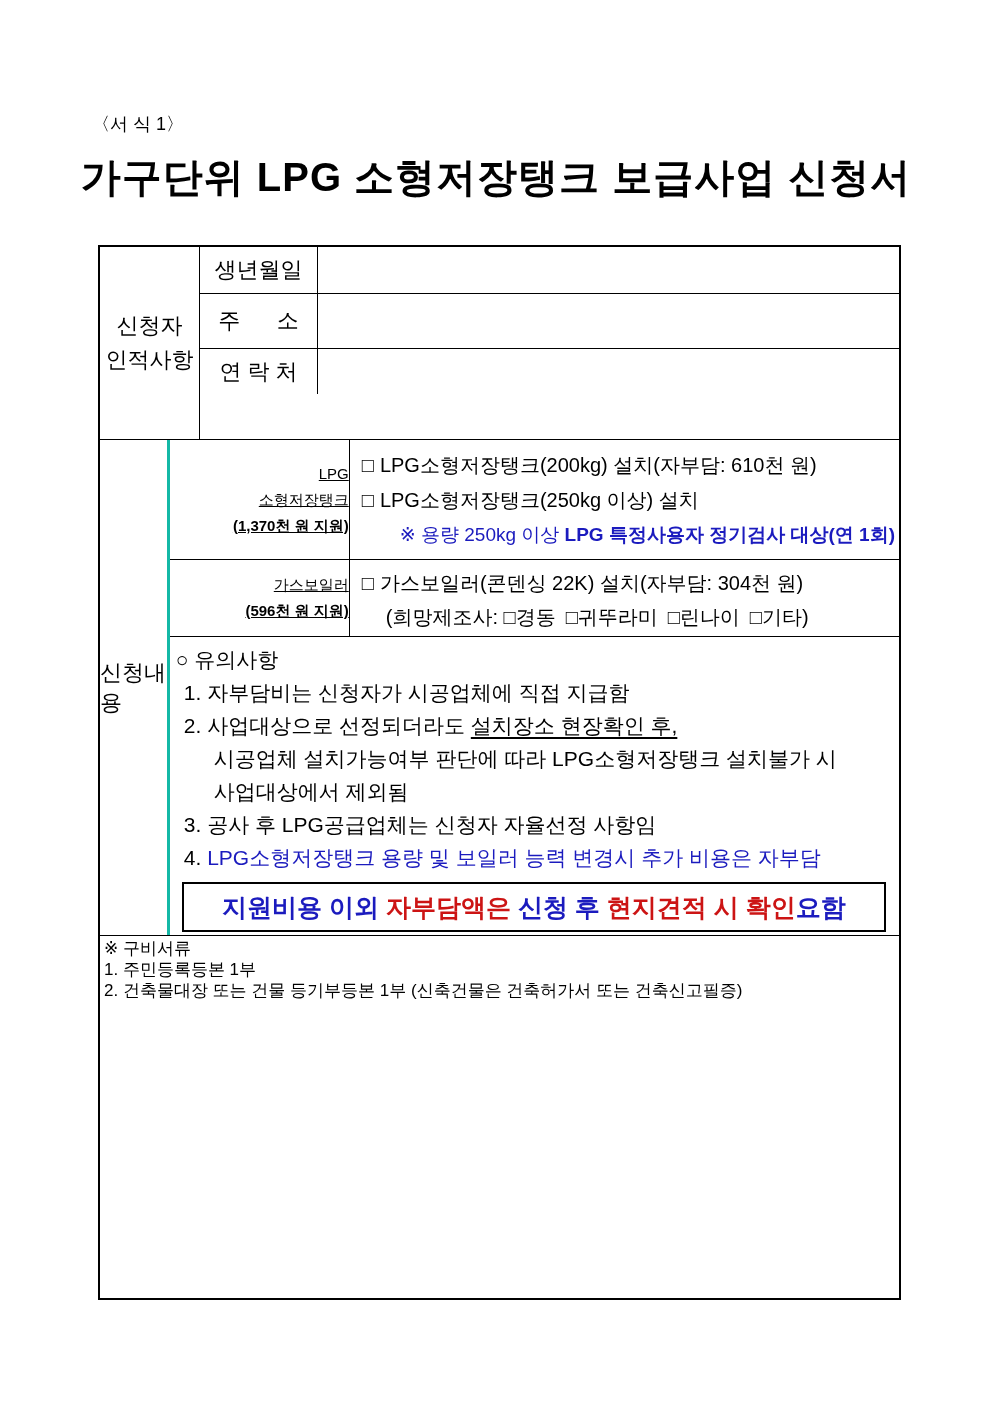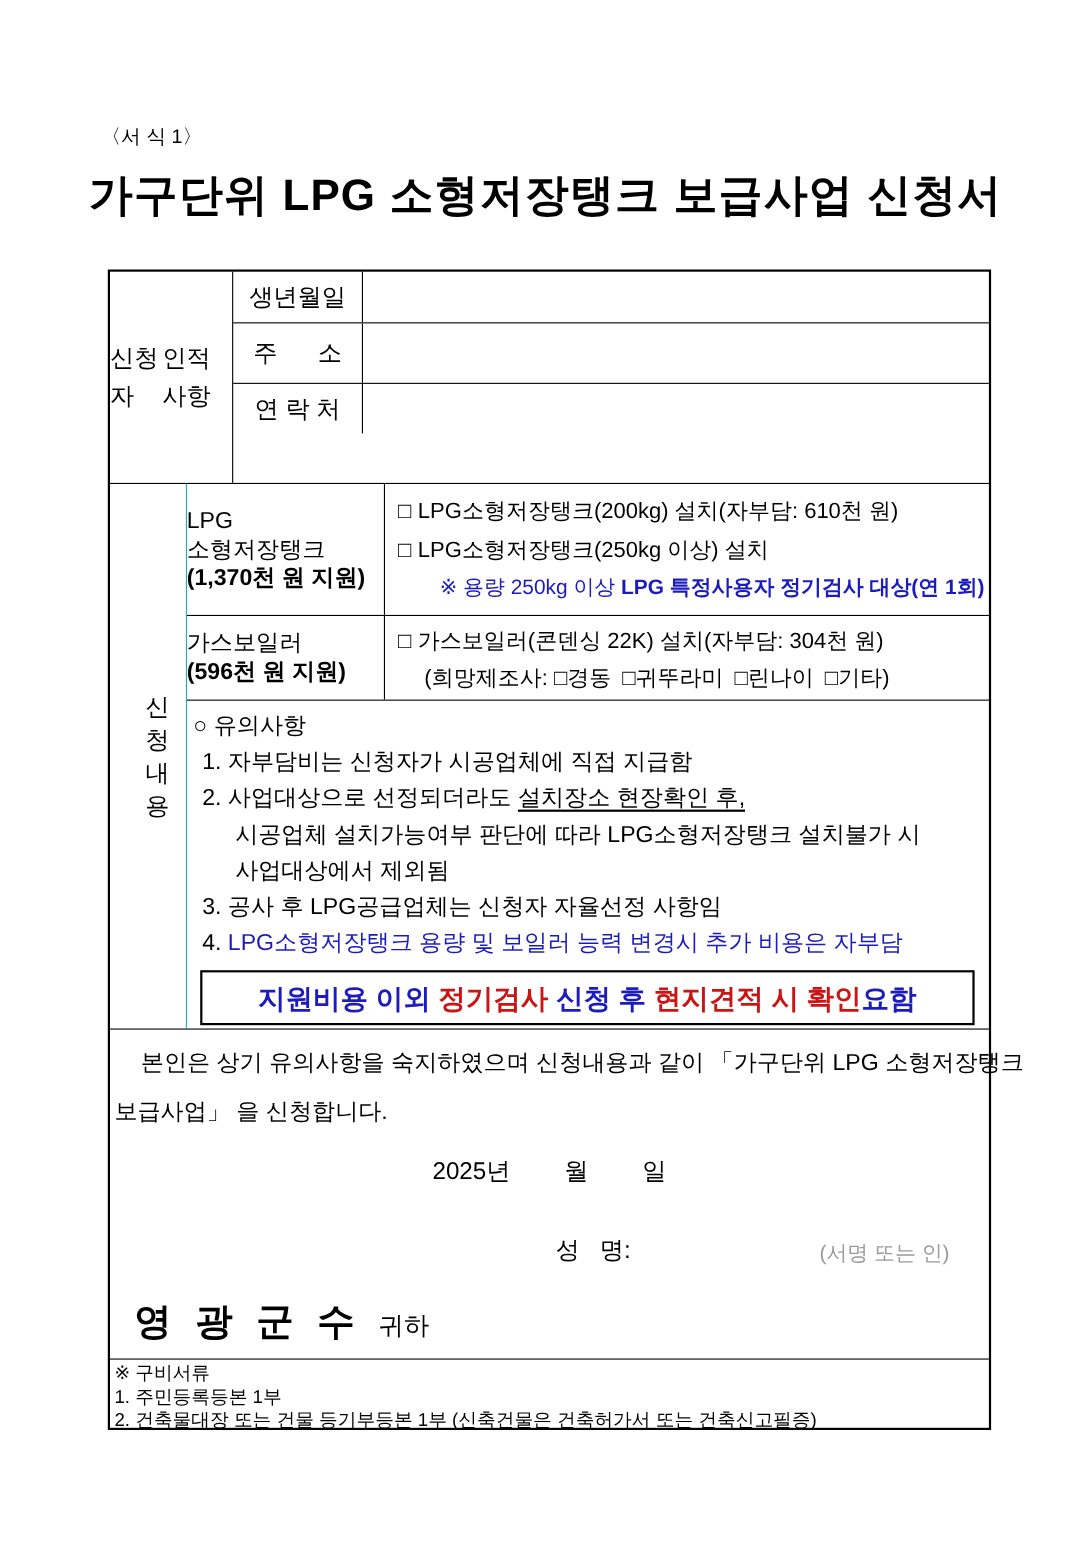--- a/index.html
+++ b/index.html
@@ -20,22 +20,22 @@
   .main-table {
     position:absolute; left:98px; top:245px; width:803px; height:1055px;
     border:2px solid #000;
   }
   .section { display:flex; width:100%; }
   .bt { border-top:1px solid #000; }
 
   
   .secA { height:192px; }
   .secA-left {
-    width:112px; border-right:1px solid #000;
-    display:flex; flex-direction:row; justify-content:center; align-items:center;
+    width:100px; border-right:1px solid #000;
+    display:flex; flex-direction:column; justify-content:center; align-items:center;
     font-size:22px; line-height:34px;
   }
   .secA-right { flex:1; display:flex; flex-direction:column; }
   .rowA { display:flex; border-bottom:1px solid #000; }
   .rowA:last-child { border-bottom:none; }
   .rowA .label {
     width:118px; border-right:1px solid #000;
     display:flex; align-items:center; justify-content:center;
     font-size:22px;
   }
@@ -43,29 +43,29 @@
   .rowA .value-fixed { width:197px; border-right:1px solid #000; }
   .rowA .label2 {
     width:118px; border-right:1px solid #000;
     display:flex; align-items:center; justify-content:center; font-size:21px;
   }
   .h45 { height:45px; } .h47 { height:47px; } .h55 { height:55px; } .h45b { height:45px; }
 
   
   .secB { height:496px; }
   .secB-left {
-    width:112px; border-right:1px solid #14b8a6;
-    display:flex; align-items:center; justify-content:center; font-size:22px;margin-left:32px;
+    width:112px; border-right:3px solid #14b8a6;
+    display:flex; align-items:center; justify-content:center; font-size:22px;
   }
   .secB-right { flex:1; display:flex; flex-direction:column; }
   .rowB { display:flex; border-bottom:1px solid #000; }
   .rowB .blabel {
     width:180px; border-right:1px solid #000;
-    display:flex; flex-direction:column; justify-content:center; align-items:flex-start;
-    text-align:center; font-size:21px; line-height:26px;
+    display:flex; flex-direction:column; justify-content:center; align-items:flex-end;
+    text-align:center; font-size:15px; line-height:26px;text-decoration:underline;
   }
   .rowB .bcontent { flex:1; padding:8px 4px 0 12px; }
   .row-lpg { height:120px; }
   .row-boiler { height:77px; }
   .row-boiler .bcontent { padding-top:6px; }
   .opt-line { font-size:20px; line-height:35px; white-space:nowrap; }
   .chk { display:inline-block; margin-right:6px; }
   .bold { font-weight:bold; }
   .blue { color:#1b1bbe; }
   .red { color:#cc1414; }
@@ -173,41 +173,27 @@
         <div class="notice-line ind1">
           <span>2. 사업대상으로 선정되더라도 </span><span class="ul">설치장소 현장확인 후,</span>
         </div>
         <div class="notice-line ind2">시공업체 설치가능여부 판단에 따라 LPG소형저장탱크 설치불가 시</div>
         <div class="notice-line ind2">사업대상에서 제외됨</div>
         <div class="notice-line ind1">3. 공사 후 LPG공급업체는 신청자 자율선정 사항임</div>
         <div class="notice-line ind1">
           <span>4. </span><span class="blue">LPG소형저장탱크 용량 및 보일러 능력 변경시 추가 비용은 자부담</span>
         </div>
         <div class="highlight-box">
-          <span class="blue">지원비용 이외 </span><span class="red">정기검사</span><span class="blue"> 신청 후 </span><span class="red">현지견적 시 확인</span><span class="blue">요함</span>
+          <span class="blue">지원비용 이외 </span><span class="red">자부담액은</span><span class="blue"> 신청 후 </span><span class="red">현지견적 시 확인</span><span class="blue">요함</span>
         </div>
       </div>
 
     </div>
   </div>
 
-  <div class="section secC bt">
-    <div class="decl-line1">본인은 상기 유의사항을 숙지하였으며 신청내용과 같이 「가구단위 LPG 소형저장탱크</div>
-    <div class="decl-line2">보급사업」 을 신청합니다.</div>
-    <div class="date-line pre">2025년        월        일</div>
-    <div class="name-row">
-      <span class="name-label pre">성   명:</span>
-      <span style="position:absolute; left:505px; top:0; width:130px; height:34px;"></span>
-      <span class="sign-note">(서명 또는 인)</span>
-    </div>
-    <div class="recipient-row">
-      <span class="recipient">영 광 군 수</span>
-      <span class="recipient-suffix">귀하</span>
-    </div>
-  </div>
 
   <div class="section secD bt">
     <div class="attach-line">※ 구비서류</div>
     <div class="attach-line">1. 주민등록등본 1부</div>
     <div class="attach-line">2. 건축물대장 또는 건물 등기부등본 1부 (신축건물은 건축허가서 또는 건축신고필증)</div>
   </div>
 
 </div>
 
 </body></html>

